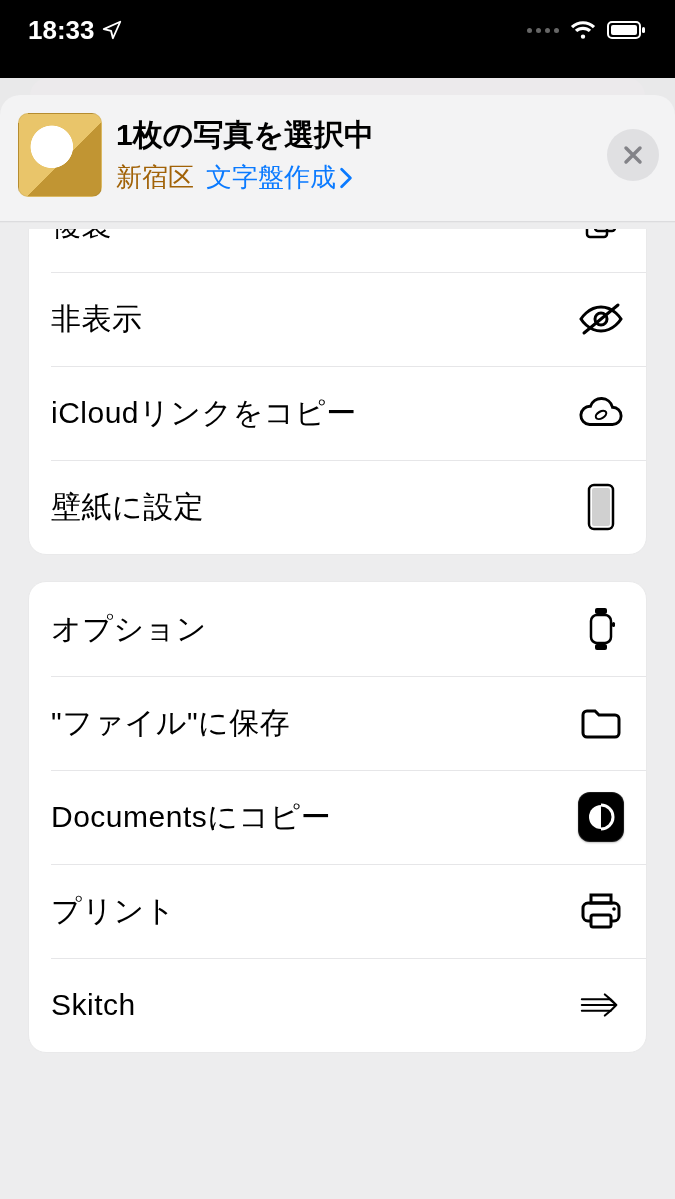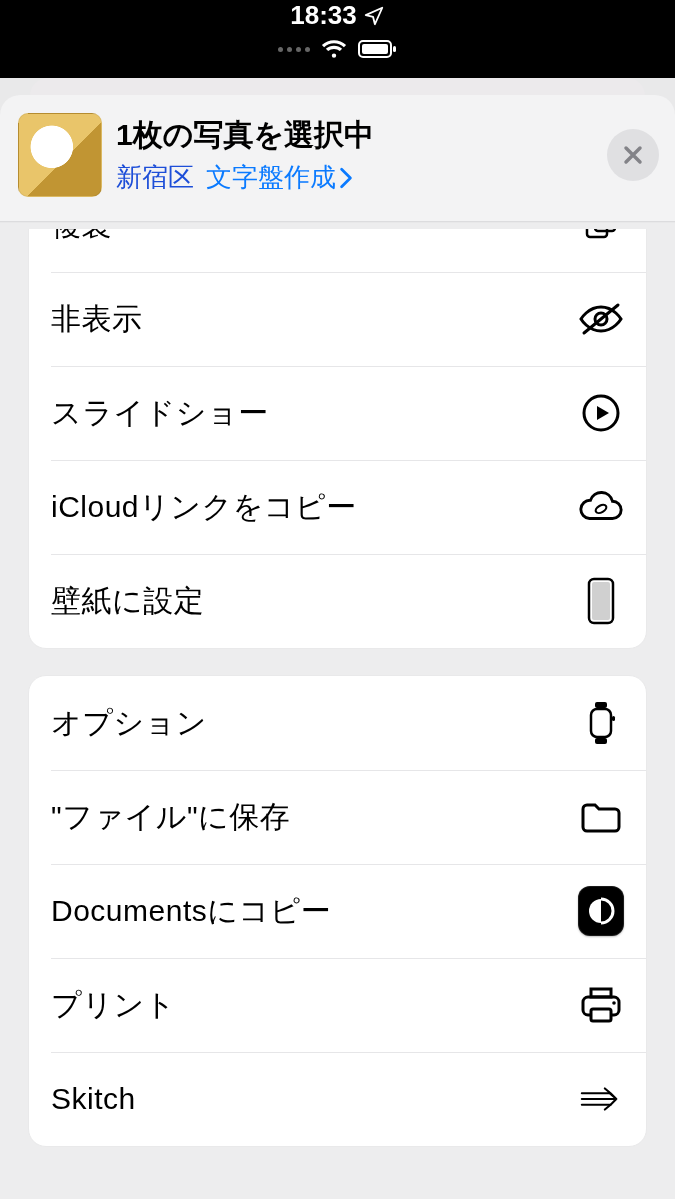--- a/index.html
+++ b/index.html
@@ -9,21 +9,20 @@
       font-family: -apple-system, 'Helvetica Neue', Arial, sans-serif;
       position: relative;
     }
     .status-bar {
       height: 60px;
       display: flex;
       align-items: center;
       justify-content: space-between;
       padding: 0 28px;
       color: #fff;
-      flex-direction: column;
     }
     .status-left { font-size: 26px; font-weight: 600; display: flex; align-items: center; gap: 6px; }
     .status-right { display: flex; align-items: center; gap: 10px; }
     .status-right .dots { display: flex; gap: 4px; opacity: .4; }
     .status-right .dots span { width: 5px; height: 5px; border-radius: 50%; background:#fff; }
     .wifi svg, .battery svg, .loc svg { display:block; }
 
     .backdrop {
       position: absolute; left: 0; right: 0; top: 78px; bottom: 0;
       background: #e9e9ea;
@@ -51,21 +50,21 @@
       background:
         radial-gradient(circle at 40% 40%, #ffffff 0 30%, transparent 31%),
         radial-gradient(circle at 55% 52%, #bd1f1f 0 4%, transparent 5%),
         radial-gradient(circle at 34% 34%, #6b7f2c 0 5%, transparent 6%),
         linear-gradient(135deg, #e9c56a 0 55%, #c19533 55% 100%);
       border:1px solid rgba(0,0,0,.06);
     }
     .header-text { margin-left: 14px; flex: 1; }
     .title { font-size: 30px; font-weight: 700; color:#000; }
     .subline { margin-top: 4px; font-size: 26px; display:flex; align-items:center; gap:12px; }
-    .subline .loc-text { color:#1d4ed8; }
+    .subline .loc-text { color:#a16207; }
     .subline .options { color:#0a7aff; display:flex; align-items:center; gap:2px;}
     .close-btn {
       width: 52px; height:52px; border-radius: 50%;
       background:#e0e0e2; display:flex; align-items:center; justify-content:center;
       flex:none;
     }
     .close-btn svg { stroke:#838388; }
 
     .scroll { position:absolute; left:0; right:0; top:134px; bottom:0; overflow:hidden;padding-left:17px; }
     .inner { position:absolute; left:0; right:0; top:-52px; padding: 0 28px 40px 28px;}
@@ -170,29 +169,20 @@
           <span class="label">非表示</span>
           <span class="icon">
             <svg width="46" height="36" viewBox="0 0 46 36">
                 <path d="M3 18s7-12 20-12 20 12 20 12-7 12-20 12S3 18 3 18z" fill="none" stroke="#000" stroke-width="3"></path>
                 <circle cx="23" cy="18" r="6" fill="none" stroke="#000" stroke-width="3"></circle>
                 <path d="M6 32 L40 4" stroke="#000" stroke-width="3" stroke-linecap="round"></path>
               </svg>
           </span>
         </div>
         <div class="row">
-          <span class="label">スライドショー</span>
-          <span class="icon">
-            <svg width="40" height="40" viewBox="0 0 40 40">
-                <circle cx="20" cy="20" r="17" fill="none" stroke="#000" stroke-width="3"></circle>
-                <path d="M16 13l12 7-12 7z" fill="#000"></path>
-              </svg>
-          </span>
-        </div>
-        <div class="row">
           <span class="label">iCloudリンクをコピー</span>
           <span class="icon">
             <svg width="48" height="36" viewBox="0 0 48 36">
                 <path d="M36 30a9 9 0 000-18 12 12 0 00-23-1A8 8 0 0012 30h24z" fill="none" stroke="#000" stroke-width="3"></path>
                 <ellipse cx="24" cy="20" rx="6" ry="3.5" transform="rotate(-30 24 20)" fill="none" stroke="#000" stroke-width="2.2"></ellipse>
               </svg>
           </span>
         </div>
         <div class="row">
           <span class="label">壁紙に設定</span>

